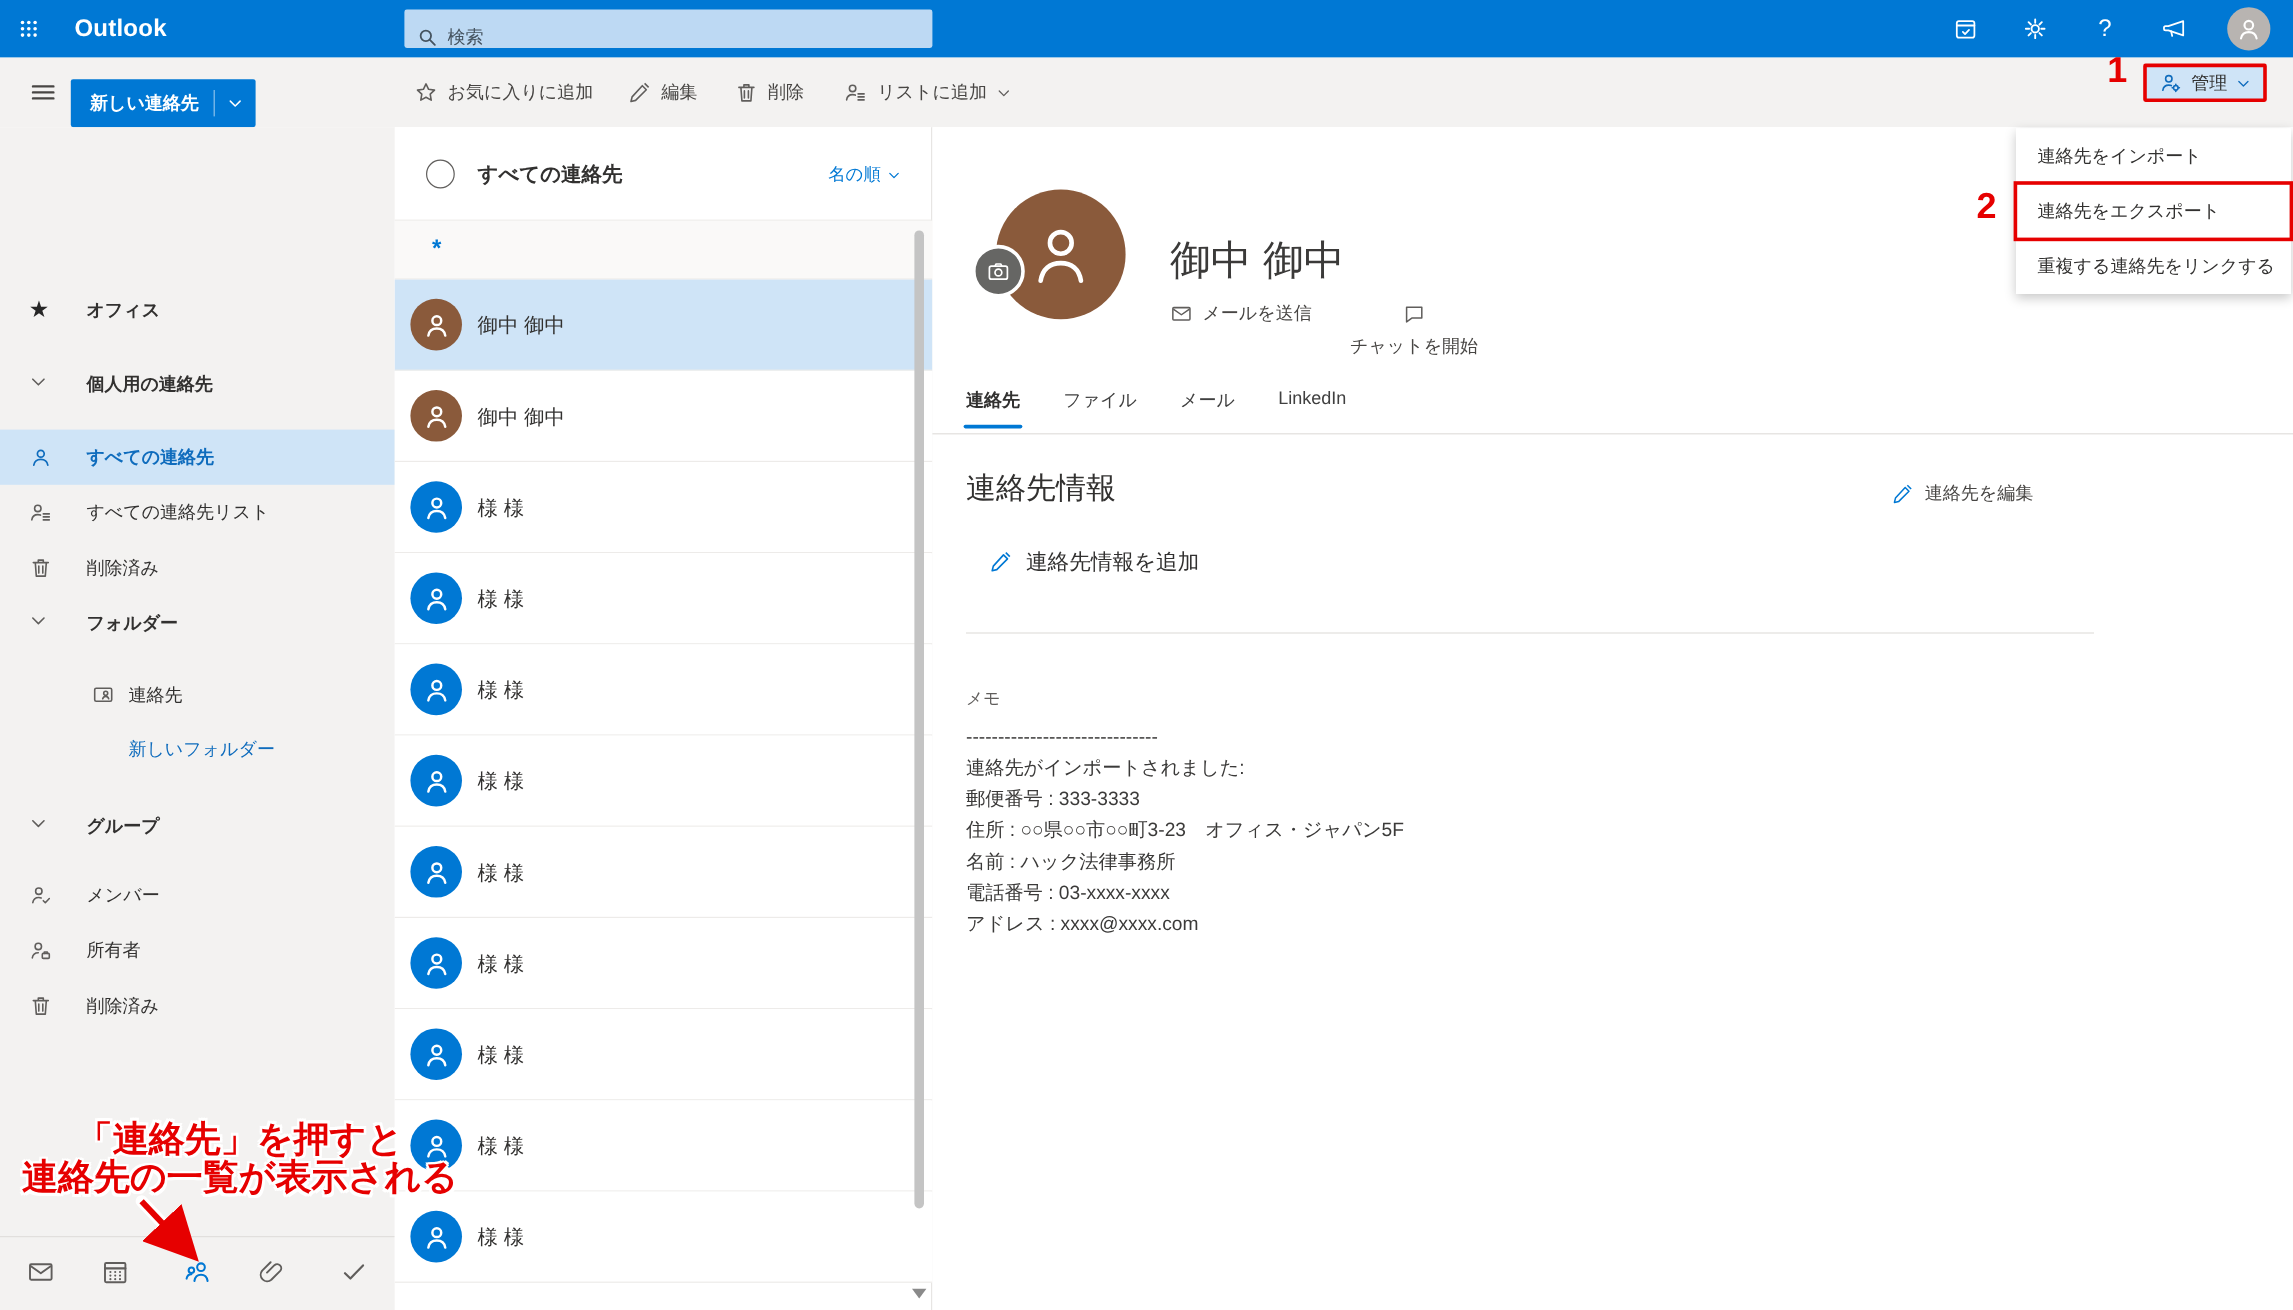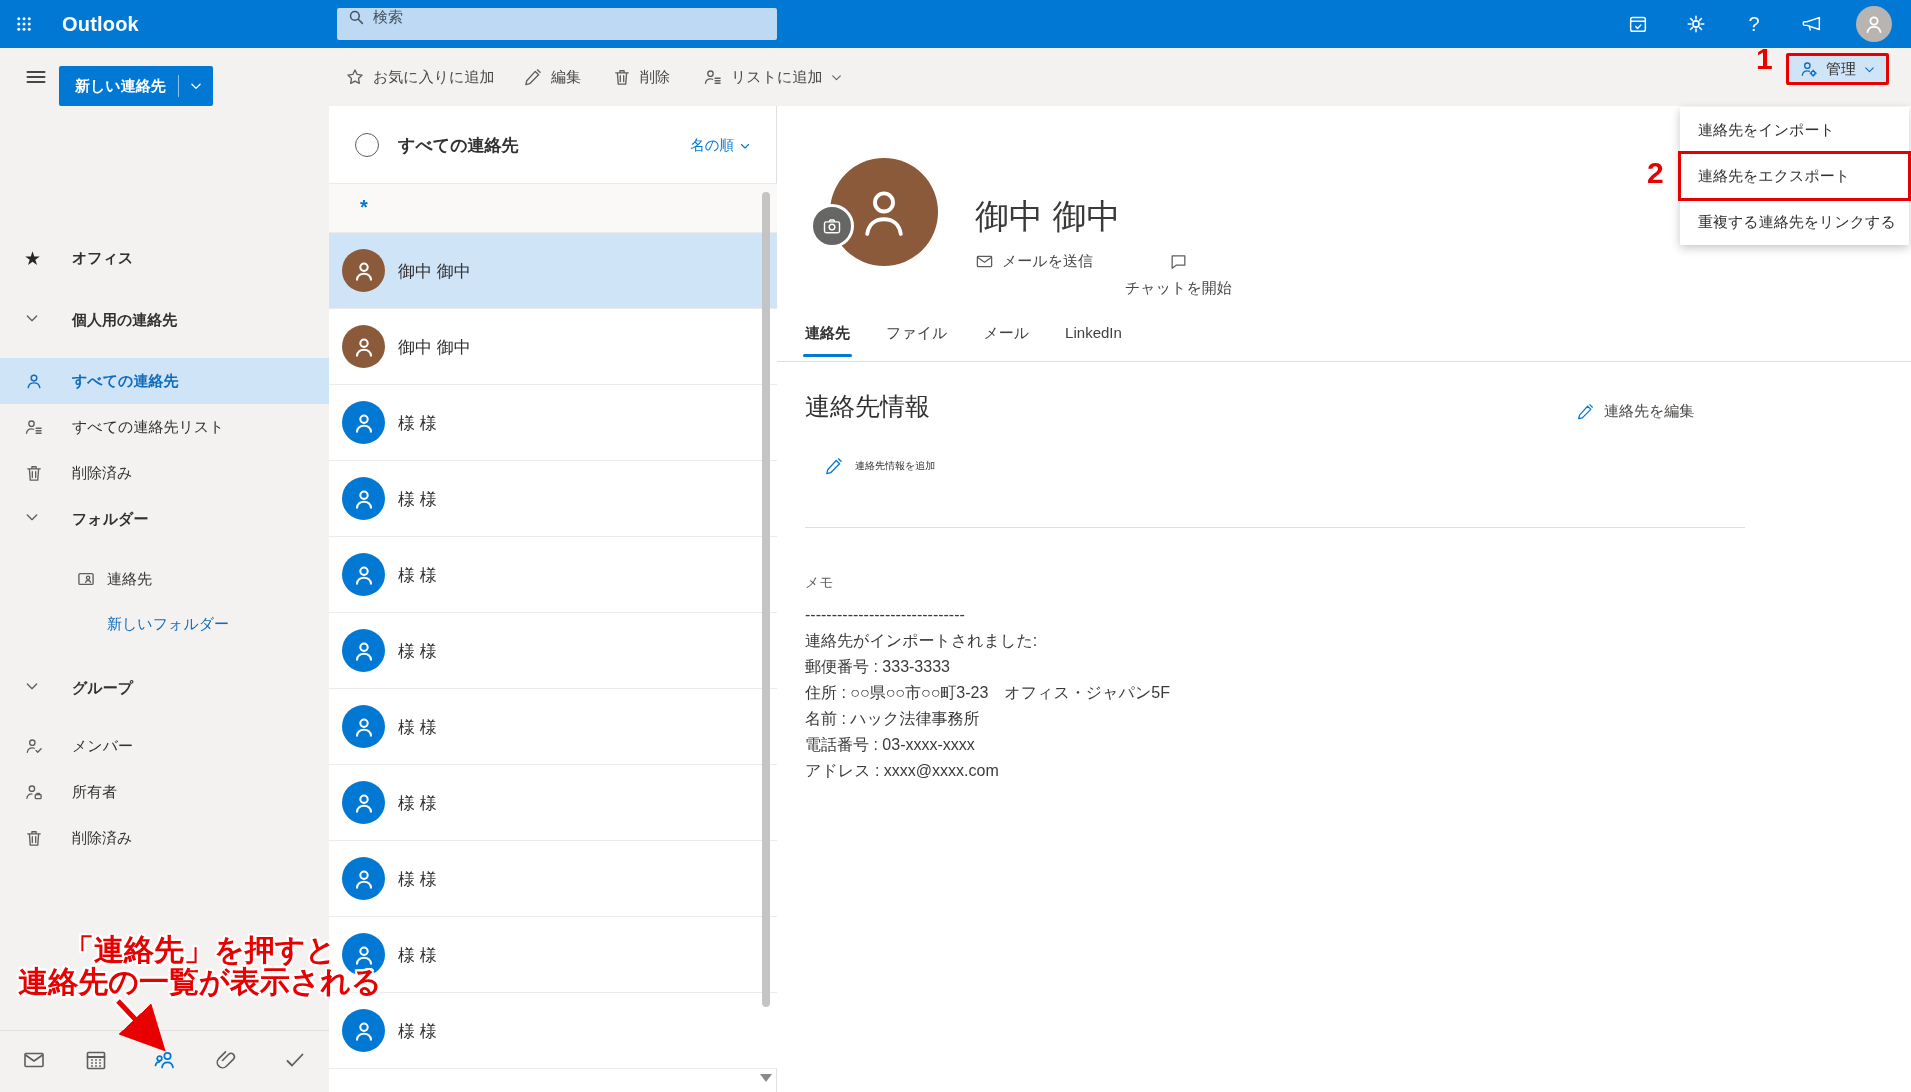--- a/index.html
+++ b/index.html
@@ -18,21 +18,21 @@
   html,body{width:1911px;height:1092px;}
   body{font-family:"Liberation Sans","DejaVu Sans",sans-serif;color:var(--txt);}
   .screen{position:relative;width:1911px;height:1092px;background:#fff;overflow:hidden;}
   .abs{position:absolute;}
   svg{display:block;}
 
   
   .topbar{left:0;top:0;width:1911px;height:48px;background:var(--accent);}
   .waffle{left:0;top:0;width:48px;height:48px;display:flex;align-items:center;justify-content:center;cursor:pointer;}
   .brand{left:62px;top:0;height:48px;display:flex;align-items:center;color:#fff;font-size:20px;font-weight:700;letter-spacing:.2px;}
-  .searchbox{left:337px;top:8px;width:440px;height:32px;background:#bdd9f3;border-radius:2px;display:flex;align-items:flex-start;padding:0 10px;gap:8px;}
+  .searchbox{left:337px;top:8px;width:440px;height:32px;background:#bdd9f3;border-radius:2px;display:flex;align-items:flex-end;padding:0 10px;gap:8px;}
   .searchbox input{flex:1;border:none;outline:none;background:transparent;font-size:15px;color:#3e4b57;font-family:inherit;}
   .searchbox input::placeholder{color:#45535f;opacity:1;}
   .topicon{width:48px;height:48px;display:flex;align-items:center;justify-content:center;color:#fff;cursor:pointer;}
   .help-glyph{font-size:20px;color:#fff;font-weight:400;}
   .avatar-top{left:1856px;top:6px;width:36px;height:36px;border-radius:50%;background:#b8b4b1;display:flex;align-items:center;justify-content:center;cursor:pointer;}
 
   
   .toolbar{left:0;top:48px;width:1911px;height:58px;background:var(--gray-bg);}
   .hamburger{left:14px;top:48px;width:44px;height:58px;display:flex;align-items:center;justify-content:center;cursor:pointer;color:#484644;}
   .btn-new{left:59px;top:66px;height:40px;background:var(--accent);border-radius:2px;display:flex;align-items:center;color:#fff;cursor:pointer;}
@@ -96,21 +96,21 @@
   .p-action{position:absolute;top:146px;display:flex;align-items:center;gap:8px;font-size:15px;color:var(--txt2);cursor:pointer;}
   .p-action .ic{color:var(--icon);}
   .tabs{position:absolute;left:28px;top:218px;display:flex;gap:36px;font-size:15px;}
   .tab{padding-bottom:14px;color:#404040;cursor:pointer;position:relative;}
   .tab.active{color:var(--txt);font-weight:600;}
   .tab.active::after{content:"";position:absolute;left:-2px;right:-2px;bottom:0;height:3px;background:var(--accent);border-radius:2px;}
   .main-div1{position:absolute;left:0;top:255px;width:1134px;height:1px;background:var(--divider);}
   .sec-title{position:absolute;left:28px;top:284px;font-size:25px;color:var(--txt);}
   .edit-link{position:absolute;left:799px;top:296px;display:flex;align-items:center;gap:9px;font-size:15px;color:var(--txt2);cursor:pointer;}
   .pencil-blue{color:var(--accent);}
-  .add-info{position:absolute;left:47px;top:350px;display:flex;align-items:center;gap:11px;font-size:10px;color:var(--txt);cursor:pointer;}
+  .add-info{position:absolute;left:47px;top:350px;display:flex;align-items:center;gap:11px;font-size:18px;color:var(--txt);cursor:pointer;}
   .main-div2{position:absolute;left:28px;top:421px;width:940px;height:1px;background:var(--divider);}
   .memo-label{position:absolute;left:28px;top:468px;font-size:14px;color:var(--icon);}
   .memo{position:absolute;left:28px;top:496px;font-size:16px;color:#3b3a39;line-height:26px;}
 </style>
 </head>
 <body>
 
 <div class="screen">
 
   <div class="abs topbar"></div>

